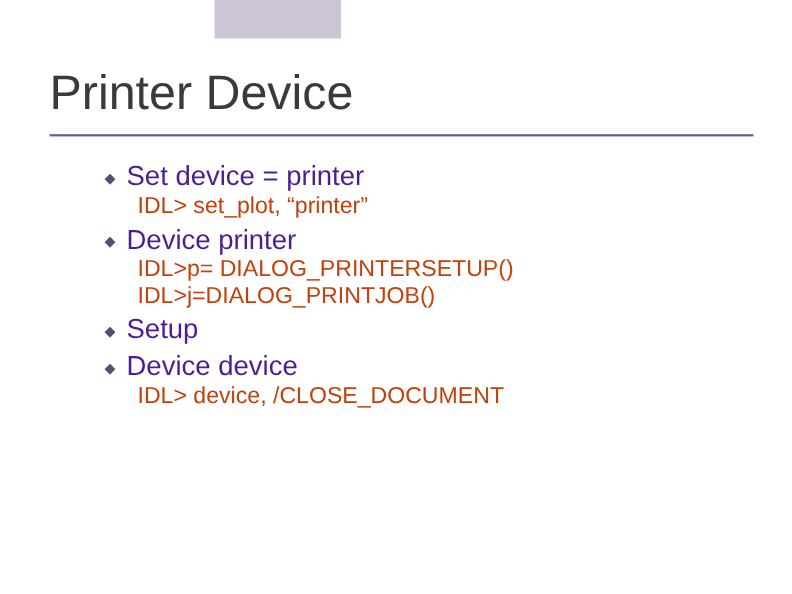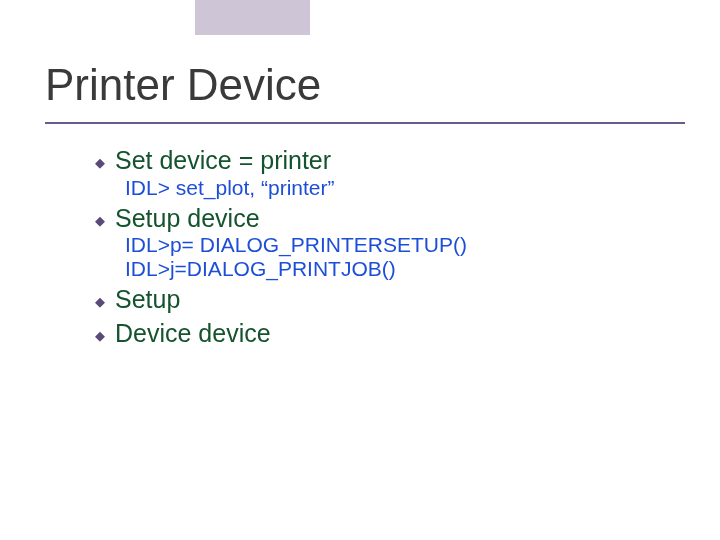--- a/index.html
+++ b/index.html
@@ -51,26 +51,26 @@
   .bullet {
     flex: 0 0 auto;
     margin-right: 10px;
     font-size: 13px;
     color: #5a4a7a;
     position: relative;
     top: -2px;
   }
   .l1-text {
     font-size: 25px;
-    color: #14532d;
+    color: #4c1d95;
     line-height: 1.18;
   }
   .l2-text {
     font-size: 21px;
-    color: #1d4ed8;
+    color: #c2410c;
     line-height: 1.15;
   }
   .sub {
     padding-left: 30px;
   }
 </style>
 </head>
 <body>
 
 <div class="top-accent"></div>
@@ -86,36 +86,39 @@
         <span class="l1-text">Set device = printer</span>
       </div>
       <div class="sub">
         <div class="l2-text">IDL&gt; set_plot, “printer”</div>
       </div>
     </div>
 
     <div class="l1">
       <div class="item-row">
         <span class="bullet">◆</span>
-        <span class="l1-text">Setup device</span>
+        <span class="l1-text">Device printer</span>
       </div>
       <div class="sub">
         <div class="l2-text">IDL&gt;p= DIALOG_PRINTERSETUP()</div>
         <div class="l2-text">IDL&gt;j=DIALOG_PRINTJOB()</div>
       </div>
     </div>
 
     <div class="l1">
       <div class="item-row">
         <span class="bullet">◆</span>
         <span class="l1-text">Setup</span>
       </div>
     </div>
 
     <div class="l1">
       <div class="item-row">
         <span class="bullet">◆</span>
         <span class="l1-text">Device device</span>
       </div>
+      <div class="sub">
+        <div class="l2-text">IDL&gt; device, /CLOSE_DOCUMENT</div>
+      </div>
     </div>
 
   </div>
 </div>
 
 </body></html>

